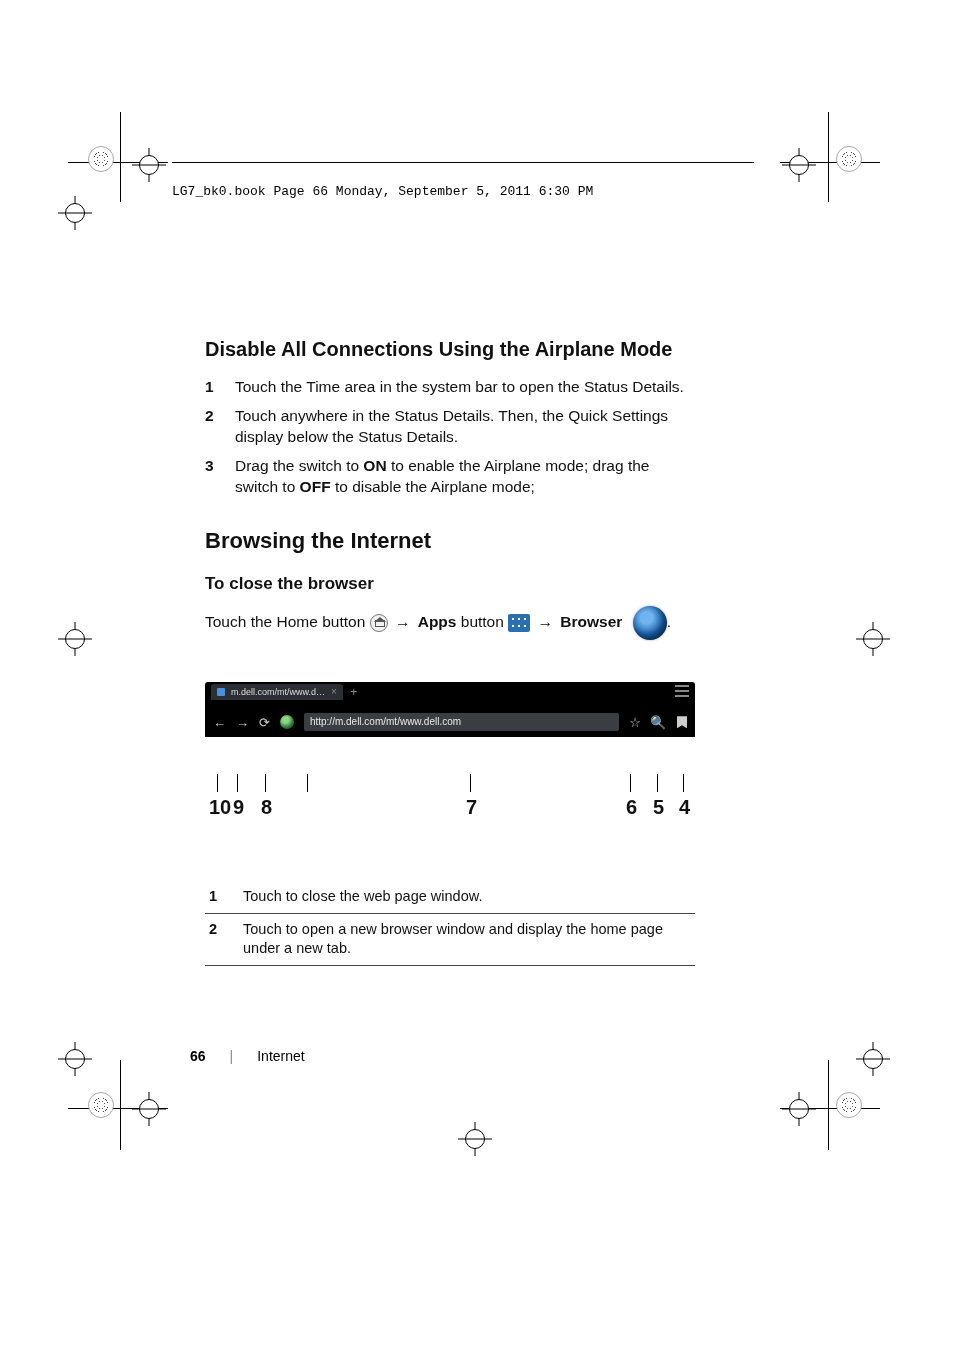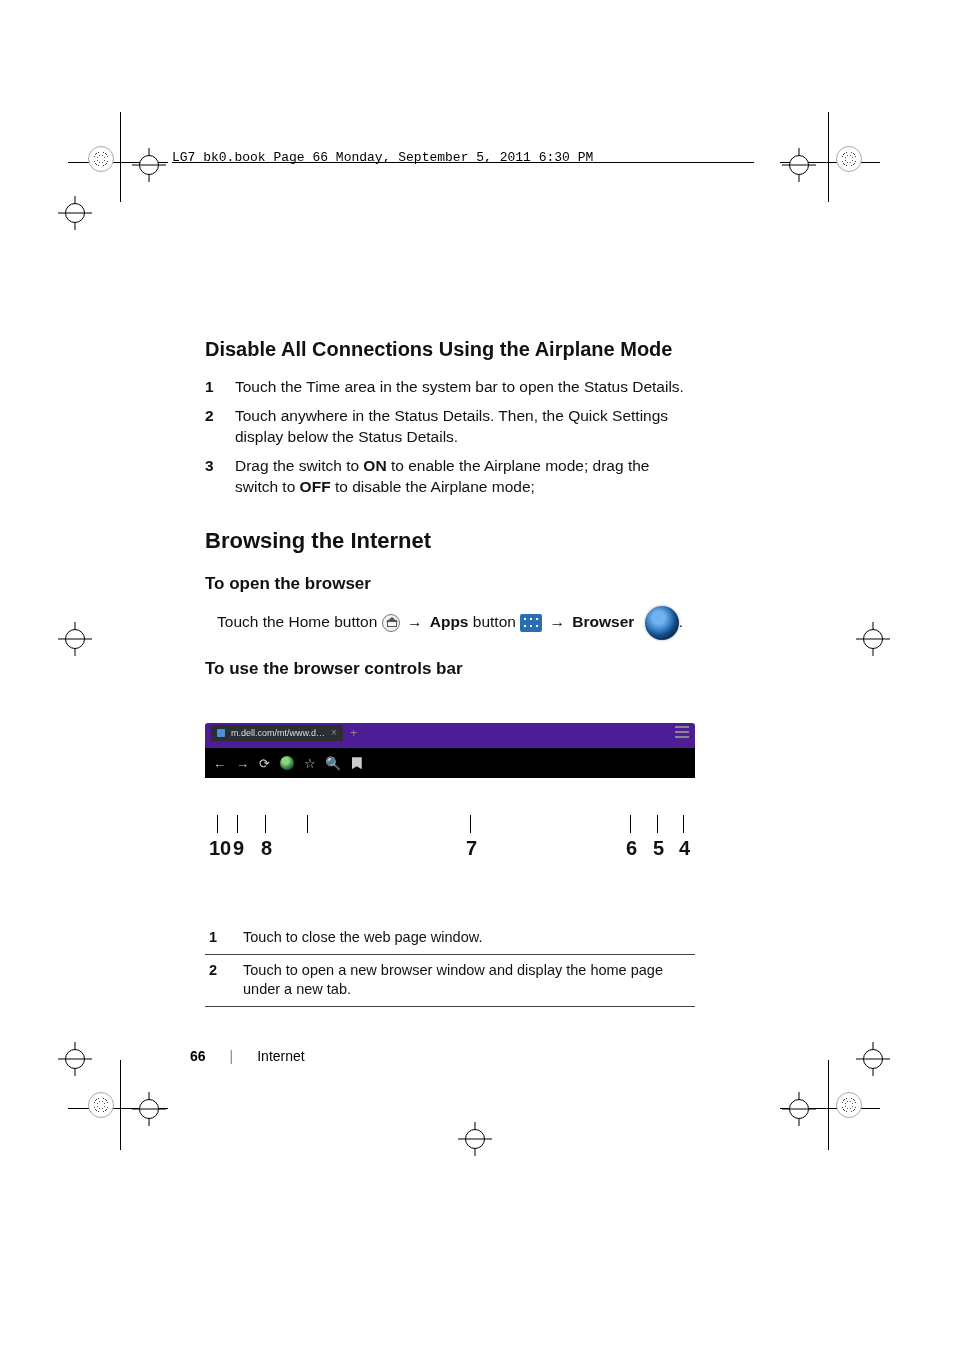--- a/index.html
+++ b/index.html
@@ -25,21 +25,21 @@
   .reg-target::before, .reg-target::after {
     content:""; position:absolute; background:#000;
   }
   .reg-target::before { left:50%; top:0; width:1px; height:100%; transform:translateX(-0.5px);}
   .reg-target::after  { top:50%; left:0; height:1px; width:100%; transform:translateY(-0.5px);}
   .reg-target .ring {
     position:absolute; left:50%; top:50%; width:20px; height:20px; border:1px solid #000;
     border-radius:50%; transform:translate(-50%,-50%); background:#fff;
   }
   .header-line {
-    position:absolute; left:172px; top:150px; font-family: "Courier New", monospace; font-size:13px; color:#000;
+    position:absolute; left:172px; top:184px; font-family: "Courier New", monospace; font-size:13px; color:#000;
   }
   .header-rule { position:absolute; left:172px; top:162px; width:582px; height:1px; background:#000;}
   .content {
     position:absolute; left:205px; top:296px; width:490px;
     font-size:15.5px; line-height:1.35; color:#111;margin-top:40px;
   }
   h2.sec { font-size:20px; font-weight:700; margin-bottom:14px; }
   h1.chap { font-size:22px; font-weight:700; margin:28px 0 18px 0;}
   h3.sub { font-size:17px; font-weight:700; margin:18px 0 10px 0;}
   .para { margin-bottom:12px; }
@@ -50,21 +50,21 @@
   .bold { font-weight:700;}
   .note-row { display:flex; align-items:flex-start; gap:10px; margin:4px 0 6px 0;}
   .note-icon {
     width:20px; height:20px; background:#000; position:relative; flex:0 0 20px; margin-top:1px;
   }
   .note-icon::after {
     content:""; position:absolute; left:4px; top:4px; width:12px; height:12px;
     background: linear-gradient(135deg, #fff 0 45%, transparent 45% 55%, #fff 55% 100%);
     clip-path: polygon(0 30%, 60% 0, 100% 40%, 40% 100%, 0 70%);
   }
-  .inline-row { line-height:2;text-align:center;}
+  .inline-row { line-height:2;}
   .inline-icon {
     display:inline-block; vertical-align:middle; position:relative;
   }
   .ic-home {
     width:18px; height:18px; border:1px solid #777; border-radius:50%; background:#f2f2f2;
   }
   .ic-home::after{
     content:""; position:absolute; left:4px; top:5px; width:8px; height:6px; border:1px solid #555; border-top:none;
   }
   .ic-home::before{
@@ -86,21 +86,21 @@
   }
   .ic-globe {
     width:34px; height:34px; border-radius:50%;
     background: radial-gradient(circle at 40% 35%, #6fb4ef 0 20%, #1a5fa8 55%, #0a2d55 100%);
     box-shadow: inset -3px -3px 6px rgba(0,0,0,.4), 0 0 3px rgba(0,0,0,.3);
   }
   .arrow { font-weight:400; padding:0 3px;}
 
   .screenshot {
     position:relative; width:490px; height:55px; margin-top:42px;
-    background:#4c1d95; border-top-left-radius:3px; border-top-right-radius:3px;
+    background:#000000; border-top-left-radius:3px; border-top-right-radius:3px;
     font-size:10px; color:#ccc;
   }
   .ss-tabbar { position:absolute; left:0; top:0; right:0; height:20px; display:flex; align-items:center; padding-left:6px; gap:4px;}
   .ss-tab {
     background:#2b2e33; height:16px; display:flex; align-items:center; padding:0 6px; gap:6px;
     border-top-left-radius:3px; border-top-right-radius:3px; font-size:9px; color:#ddd;
   }
   .ss-tab .fav { width:8px; height:8px; background:#4a90d9; border-radius:1px;}
   .ss-tab .close { color:#888; font-size:10px;}
   .ss-newtab { width:14px; height:14px; display:flex; align-items:center; justify-content:center; color:#888; font-size:12px;}
@@ -201,33 +201,32 @@
       <span class="num">3</span>
       <span class="txt">
         <span>Drag the switch to </span><span class="bold">ON</span><span> to enable the Airplane mode; drag the switch to </span><span class="bold">OFF</span><span> to disable the Airplane mode;</span>
       </span>
     </li>
   </ol>
 
 
   <h1 class="chap">Browsing the Internet</h1>
 
-  <h3 class="sub">To open the browser</h3>
+  <h3 class="sub">To close the browser</h3>
   <p class="para inline-row">
     <span>Touch the Home button </span>
     <span class="inline-icon ic-home"></span>
     <span class="arrow">→</span>
     <span class="bold">Apps</span><span> button </span>
     <span class="inline-icon ic-apps"></span>
     <span class="arrow">→</span>
     <span class="bold">Browser</span>
     <span class="inline-icon ic-globe" style="margin-left:6px;"></span><span>.</span>
   </p>
 
-  <h3 class="sub">To use the browser controls bar</h3>
 
   <div class="diagram-wrap">
 
     <span class="callout-num" style="left:110px; top:0;">1</span>
     <span class="callout-num" style="left:138px; top:0;">2</span>
     <span class="callout-num" style="left:478px; top:0;">3</span>
     <div class="callout-line" style="left:113px; top:16px; width:1px; height:32px;"></div>
     <div class="callout-line" style="left:141px; top:16px; width:1px; height:32px;"></div>
     <div class="callout-line" style="left:482px; top:16px; width:1px; height:32px;"></div>
 
@@ -243,20 +242,23 @@
       <div class="ss-menu">
           <div></div>
           <div></div>
           <div></div>
         </div>
       <div class="ss-toolbar">
         <span class="tb-ic">←</span>
         <span class="tb-ic">→</span>
         <span class="tb-ic">⟳</span>
         <span class="tb-ic tb-globe"></span>
+        <div class="tb-url">
+            <span>http://m.dell.com/mt/www.dell.com</span>
+          </div>
         <span class="tb-ic tb-star">☆</span>
         <span class="tb-ic tb-search">🔍</span>
         <span class="tb-ic tb-book"></span>
       </div>
     </div>
 
     <div class="callout-line" style="left:12px;  top:92px; width:1px; height:18px;"></div>
     <div class="callout-line" style="left:32px;  top:92px; width:1px; height:18px;"></div>
     <div class="callout-line" style="left:60px;  top:92px; width:1px; height:18px;"></div>
     <div class="callout-line" style="left:102px; top:92px; width:1px; height:18px;"></div>

